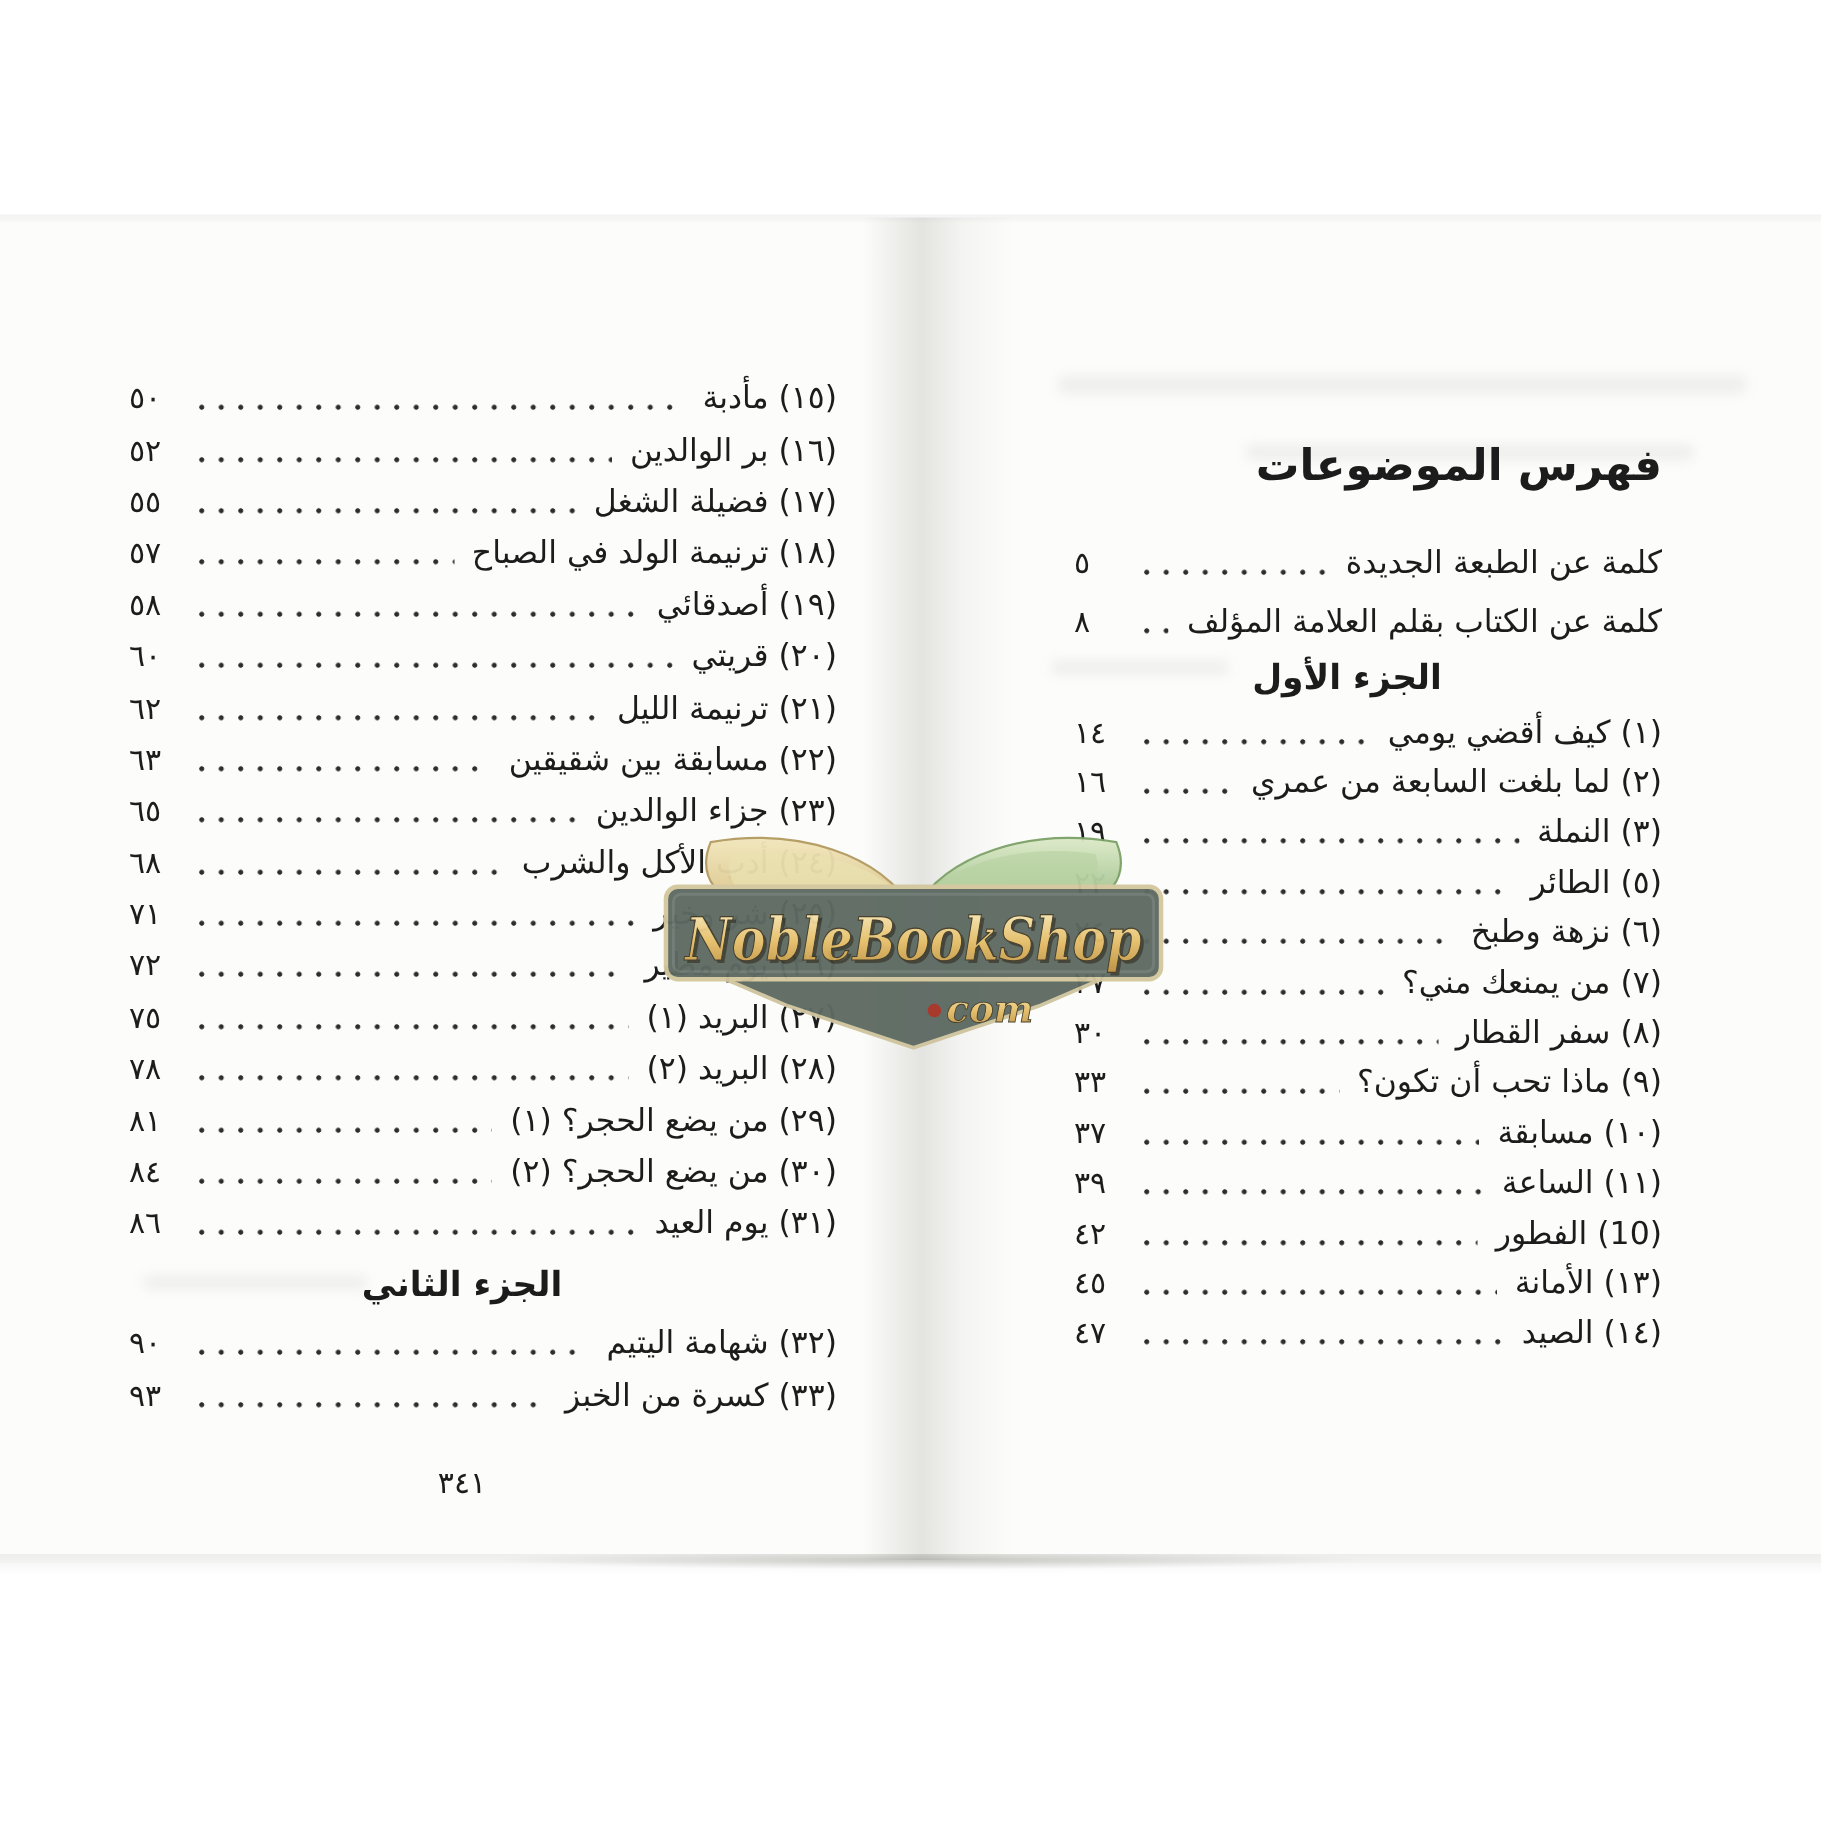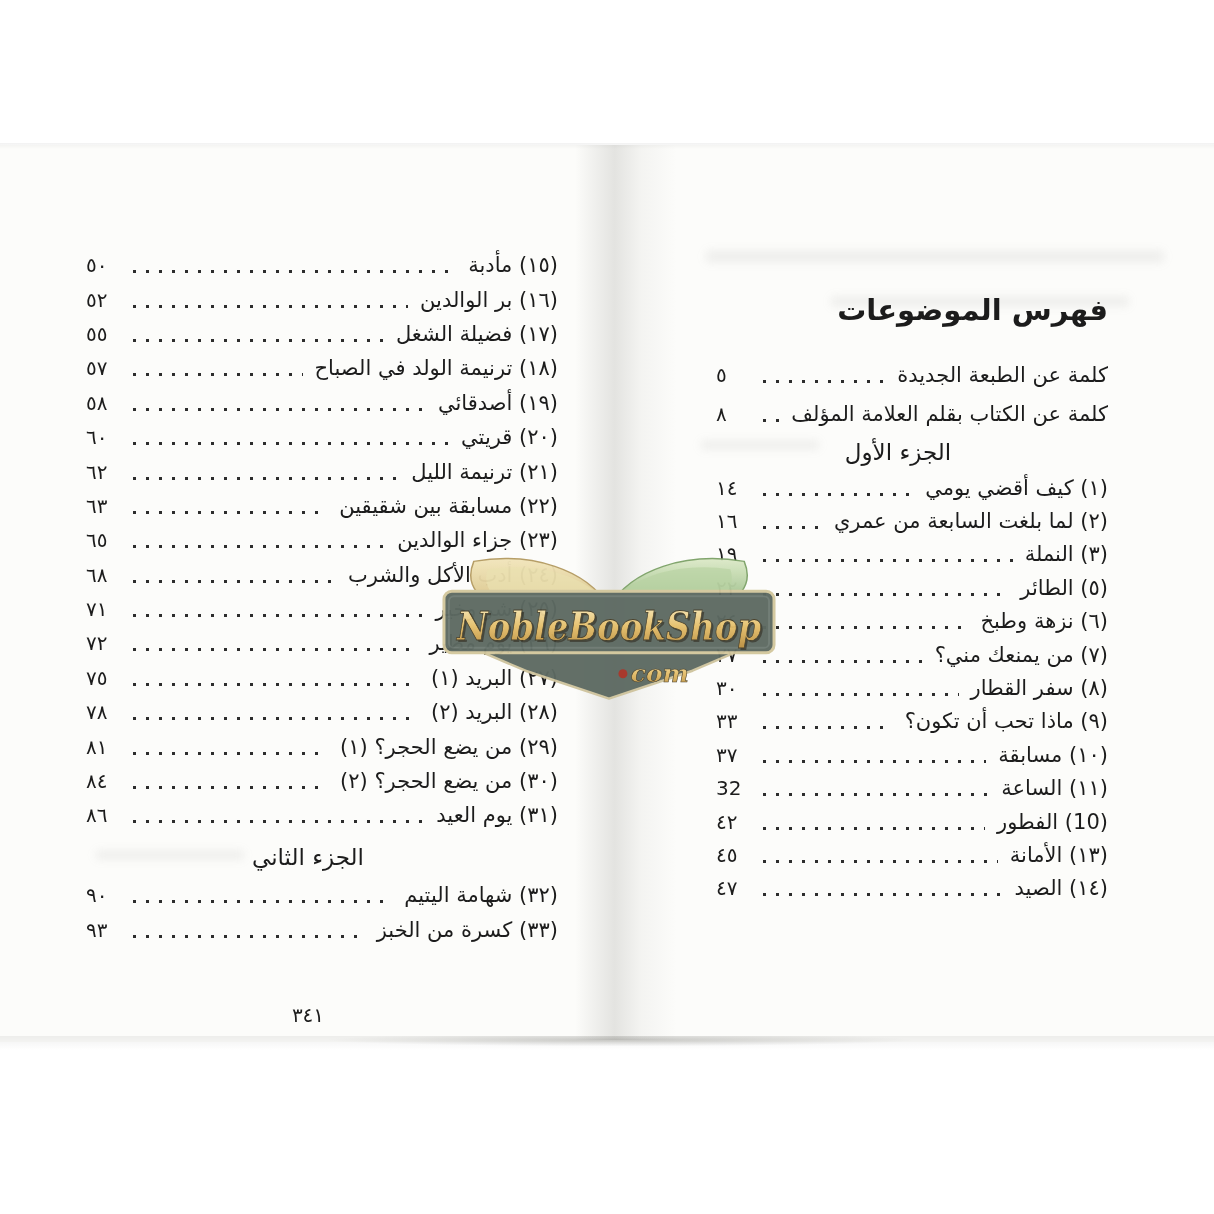--- a/index.html
+++ b/index.html
@@ -16,21 +16,21 @@
   .spine-shadow{position:absolute;left:575px;top:145px;width:120px;height:895px;
                 background:linear-gradient(90deg,rgba(150,150,145,0) 0%,rgba(140,140,134,0.22) 33%,
                            rgba(170,170,164,0.10) 55%,rgba(255,255,255,0) 85%);}
 
   
   .ghost{position:absolute;border-radius:6px;filter:blur(4px);background:rgba(130,130,125,0.10);}
 
   
   .col{position:absolute;}
   .toc-title{font-weight:bold;font-size:29px;text-align:right;letter-spacing:0;}
-  .part-heading{font-weight:normal;font-size:23px;text-align:center;}
+  .part-heading{font-weight:bold;font-size:23px;text-align:center;}
   .toc-row{display:flex;align-items:center;direction:rtl;}
   .toc-row .t{white-space:nowrap;font-size:21px;}
   .toc-row .dots{flex:1;height:5px;margin:13px 12px 0 10px;
        background-image:radial-gradient(circle at 2.5px 2.5px,#2d2d2d 1.45px,rgba(0,0,0,0) 1.9px);
        background-size:13px 5px;background-repeat:repeat-x;}
   .toc-row .n{min-width:36px;text-align:left;direction:ltr;font-size:20px;margin-left:28px;}
   .rows-left .toc-row{height:34.4px;}
   .rows-left2 .toc-row{height:34.5px;}
   .rows-right-intro .toc-row{height:39px;}
   .rows-right .toc-row{height:33.4px;}
@@ -110,21 +110,21 @@
         <span class="n">٣٣</span>
       </div>
       <div class="toc-row">
         <span class="t">(١٠) مسابقة</span>
         <span class="dots"></span>
         <span class="n">٣٧</span>
       </div>
       <div class="toc-row">
         <span class="t">(١١) الساعة</span>
         <span class="dots"></span>
-        <span class="n">32</span>
+        <span class="n">٣٩</span>
       </div>
       <div class="toc-row">
         <span class="t">(10) الفطور</span>
         <span class="dots"></span>
         <span class="n">٤٢</span>
       </div>
       <div class="toc-row">
         <span class="t">(١٣) الأمانة</span>
         <span class="dots"></span>
         <span class="n">٤٥</span>
@@ -229,21 +229,21 @@
         <span class="t">(٣٢) شهامة اليتيم</span>
         <span class="dots"></span>
         <span class="n">٩٠</span>
       </div>
       <div class="toc-row">
         <span class="t">(٣٣) كسرة من الخبز</span>
         <span class="dots"></span>
         <span class="n">٩٣</span>
       </div>
     </div>
-  <div class="page-number" style="left:58px;top:1003px;width:500px;">٣٤١</div>
+  <div class="page-number" style="left:58px;top:976px;width:500px;">٣٤١</div>
 
   <svg class="watermark" viewBox="0 0 340 164">
     <defs>
       <linearGradient id="gold" x1="0" y1="0" x2="0" y2="1">
         <stop offset="0" stop-color="#f9edc2"></stop>
         <stop offset="0.5" stop-color="#e6c06c"></stop>
         <stop offset="1" stop-color="#b88c3d"></stop>
       </linearGradient>
       <linearGradient id="greenpage" x1="0" y1="0" x2="0" y2="1">
         <stop offset="0" stop-color="#ddeac8"></stop>

